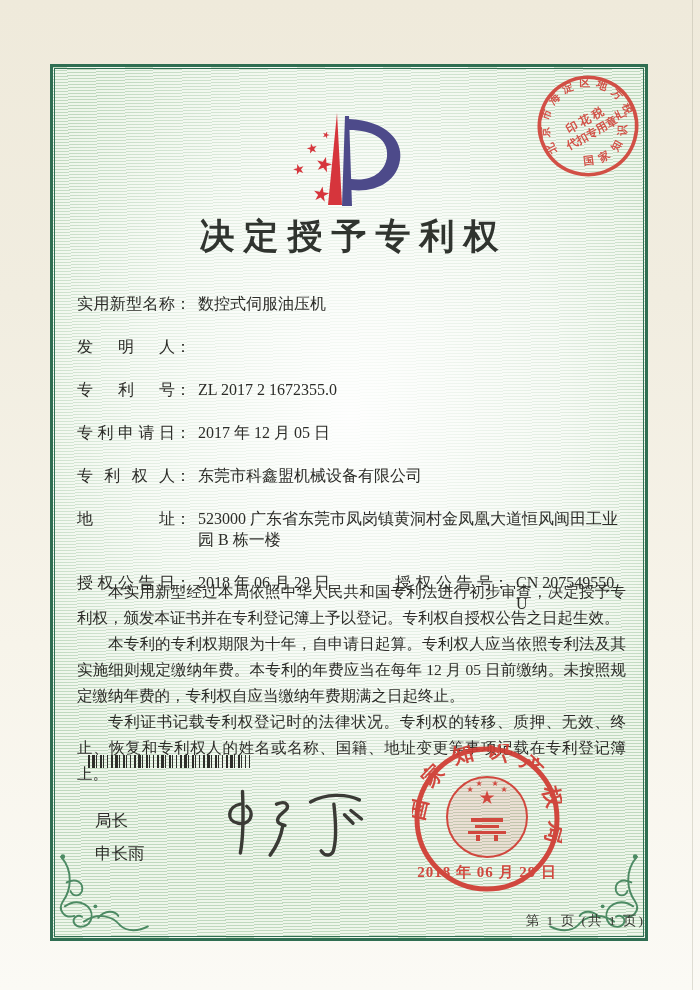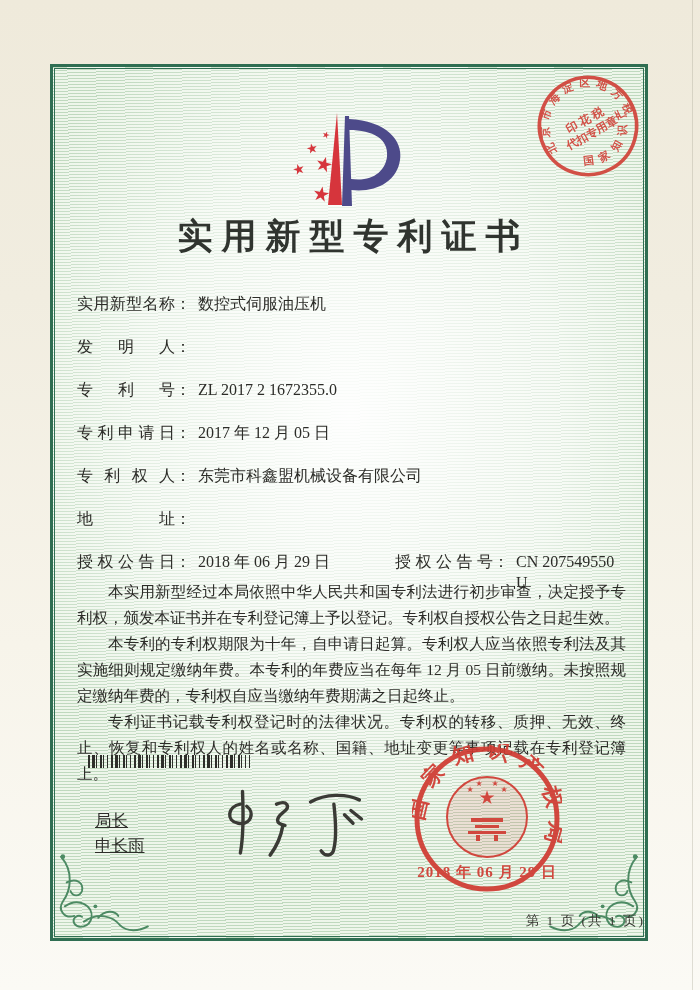--- a/index.html
+++ b/index.html
@@ -34,21 +34,21 @@
   .body-text p{margin:0;text-indent:2em;}
   .barcode{position:absolute;left:35px;top:688px;width:162px;height:13px;
     background:repeating-linear-gradient(90deg,
       #2e2e2a 0 2px,transparent 2px 4px,
       #2e2e2a 4px 7px,transparent 7px 8px,
       #2e2e2a 8px 9px,transparent 9px 12px,
       #2e2e2a 12px 14px,transparent 14px 15px,
       #2e2e2a 15px 16px,transparent 16px 19px,
       #2e2e2a 19px 20px,transparent 20px 23px);}
   .director{position:absolute;left:42px;top:744px;font-size:16.5px;line-height:20px;color:#2e2e2a;}
-  .director div{margin-bottom:5px;text-decoration:underline;}
+  .director div{margin-bottom:13px;}
   .signature{position:absolute;left:148px;top:718px;width:185px;height:85px;}
   .seal{position:absolute;left:412px;top:744px;width:150px;height:150px;opacity:.92;}
   .tax-stamp{position:absolute;left:534px;top:72px;width:108px;height:108px;transform:rotate(-29deg);opacity:.88;}
   .footer{position:absolute;left:0;right:0;bottom:8px;text-align:right;font-size:13.5px;letter-spacing:2px;color:#3a3a34;}
   .flourish{position:absolute;bottom:3px;width:96px;height:86px;}
   .flourish.fl-left{left:2px;}
   .flourish.fl-right{right:2px;transform:scaleX(-1);}
 </style>
 </head>
 <body>
@@ -64,21 +64,21 @@
       <polygon points="61,7 58,97 68,97 65,7" fill="#4d4a8a"></polygon>
       <path d="M 65,10 C 102,12 119,31 116,51 C 113,73 91,84 67,81 L 67,70 C 89,73 101,62 103,48 C 105,30 89,21 65,21 Z" fill="#4d4a8a"></path>
       <text x="42" y="29" font-size="9" fill="#d6353c" text-anchor="middle" transform="rotate(18 42 26)">★</text>
       <text x="28" y="44" font-size="13" fill="#d6353c" text-anchor="middle" transform="rotate(-12 28 40)">★</text>
       <text x="40" y="62" font-size="20" fill="#d6353c" text-anchor="middle" transform="rotate(14 40 56)">★</text>
       <text x="15" y="65" font-size="14" fill="#d6353c" text-anchor="middle" transform="rotate(-16 15 61)">★</text>
       <text x="37" y="92" font-size="20" fill="#d6353c" text-anchor="middle" transform="rotate(10 37 86)">★</text>
     </svg>
   </div>
 
-  <div class="title">实用新型专利证书</div>
+  <div class="title">决定授予专利权</div>
 
   <div class="fields">
     <div class="frow">
       <span class="flabel">实用新型名称</span>
         <span class="fcolon">：</span>
       <span class="fvalue">数控式伺服油压机</span>
     </div>
     <div class="frow">
       <span class="flabel">发明人</span>
         <span class="fcolon">：</span>
@@ -94,20 +94,21 @@
       <span class="fvalue">2017 年 12 月 05 日</span>
     </div>
     <div class="frow">
       <span class="flabel">专利权人</span>
         <span class="fcolon">：</span>
       <span class="fvalue">东莞市科鑫盟机械设备有限公司</span>
     </div>
     <div class="frow">
       <span class="flabel">地址</span>
         <span class="fcolon">：</span>
+      <span class="fvalue">523000 广东省东莞市凤岗镇黄洞村金凤凰大道恒风闽田工业园 B 栋一楼</span>
     </div>
     <div class="frow">
       <span class="gpair1">
         <span class="flabel">授权公告日</span>
           <span class="fcolon">：</span>
         <span class="fvalue">2018 年 06 月 29 日</span>
       </span>
       <span class="gpair2">
         <span class="flabel">授权公告号</span>
           <span class="fcolon">：</span>

